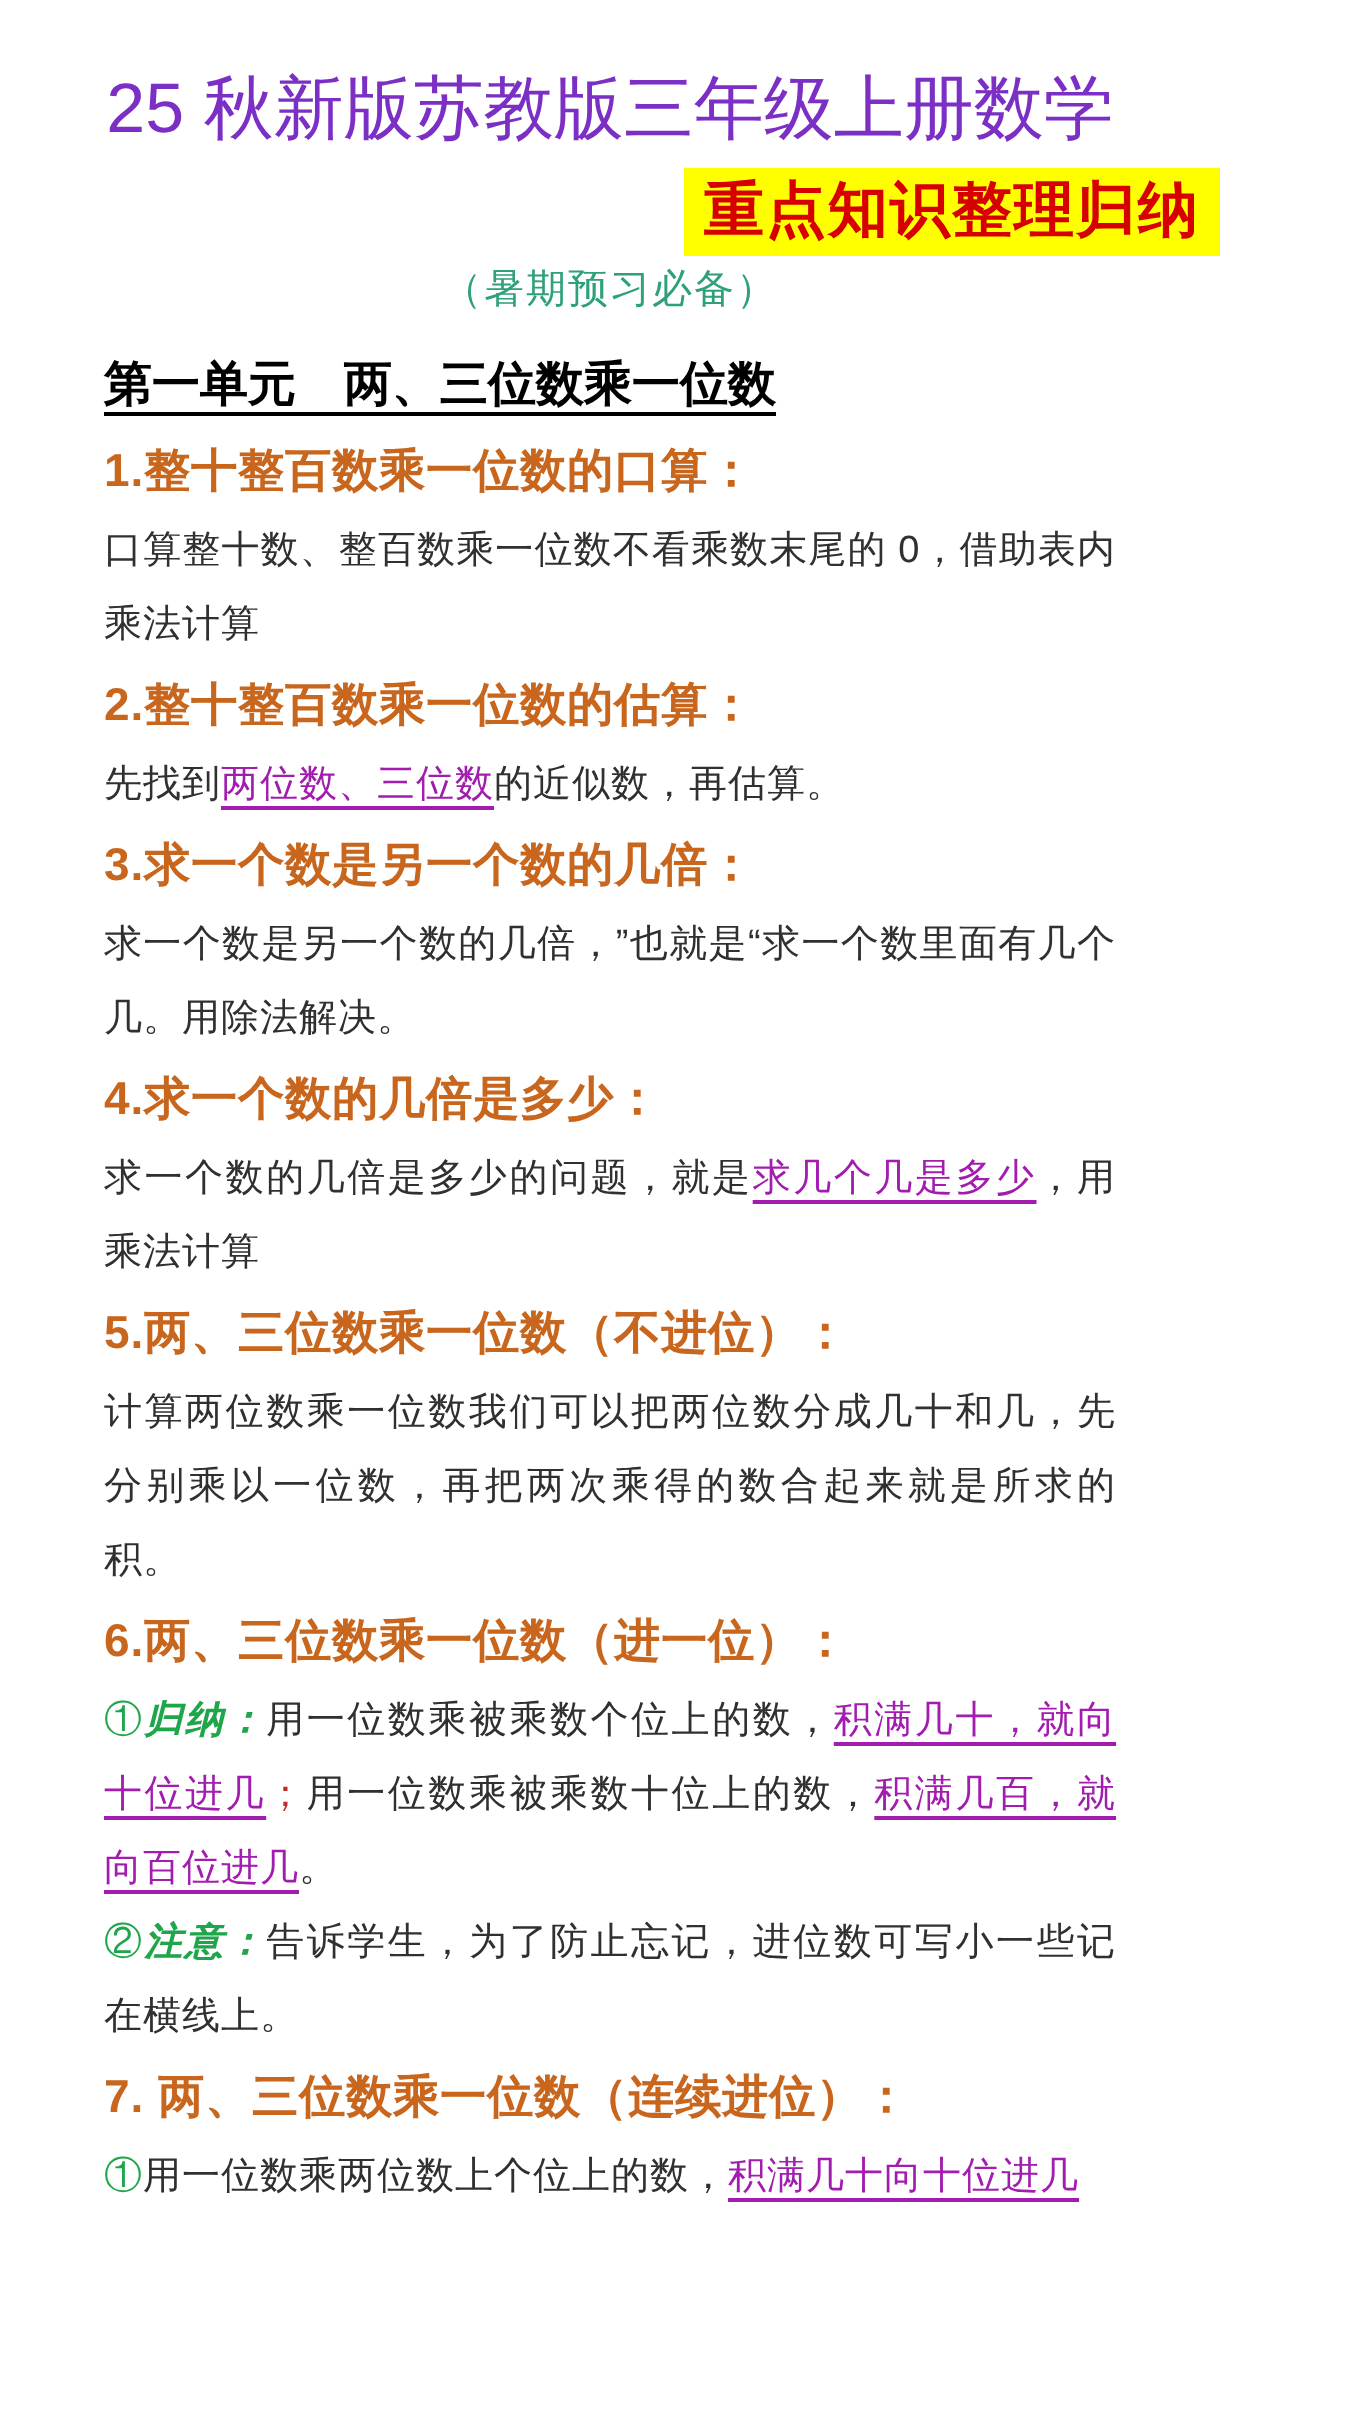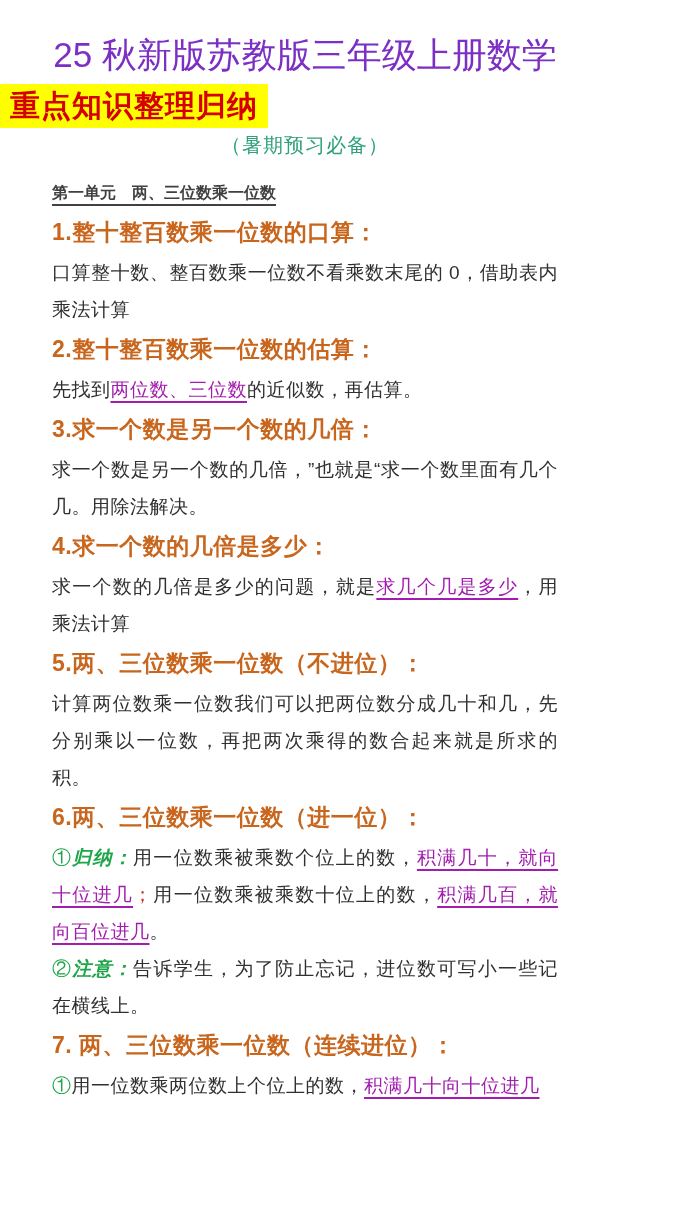--- a/index.html
+++ b/index.html
@@ -14,21 +14,21 @@
   .title {
     margin: 34px 16px 0 16px;
     text-align: center;
     font-size: 35px;
     line-height: 42px;
     font-weight: 400;
     color: #7C2FC4;
     white-space: nowrap;
   }
 
-  .hl-row { text-align: left; margin-top: 8px; line-height: 0; }
+  .hl-row { text-align: right; margin-top: 8px; line-height: 0; }
   .hl {
     display: inline-block;
     background: #FFFF00;
     color: #D60000;
     font-family: "Liberation Serif", serif;
     font-weight: 700;
     font-size: 30px;
     line-height: 42px;
     padding: 1px 10px;
     letter-spacing: 1px;
@@ -41,23 +41,23 @@
     font-size: 20px;
     line-height: 28px;
     color: #2FA07C;
     letter-spacing: 1px;
   }
 
   .content { padding: 0 52px 0 52px; }
 
   .unit-row { margin-top: 14px; line-height: 36px; }
   .unit {
-    font-size: 16px;
+    font-size: 24px;
     font-weight: 700;
-    color: #404040;
+    color: #000000;
     text-decoration: underline;
     text-decoration-thickness: 2px;
     text-underline-offset: 6px;
   }
 
   .sec-heading {
     font-size: 23px;
     font-weight: 700;
     color: #C9661E;
     line-height: 43px;

